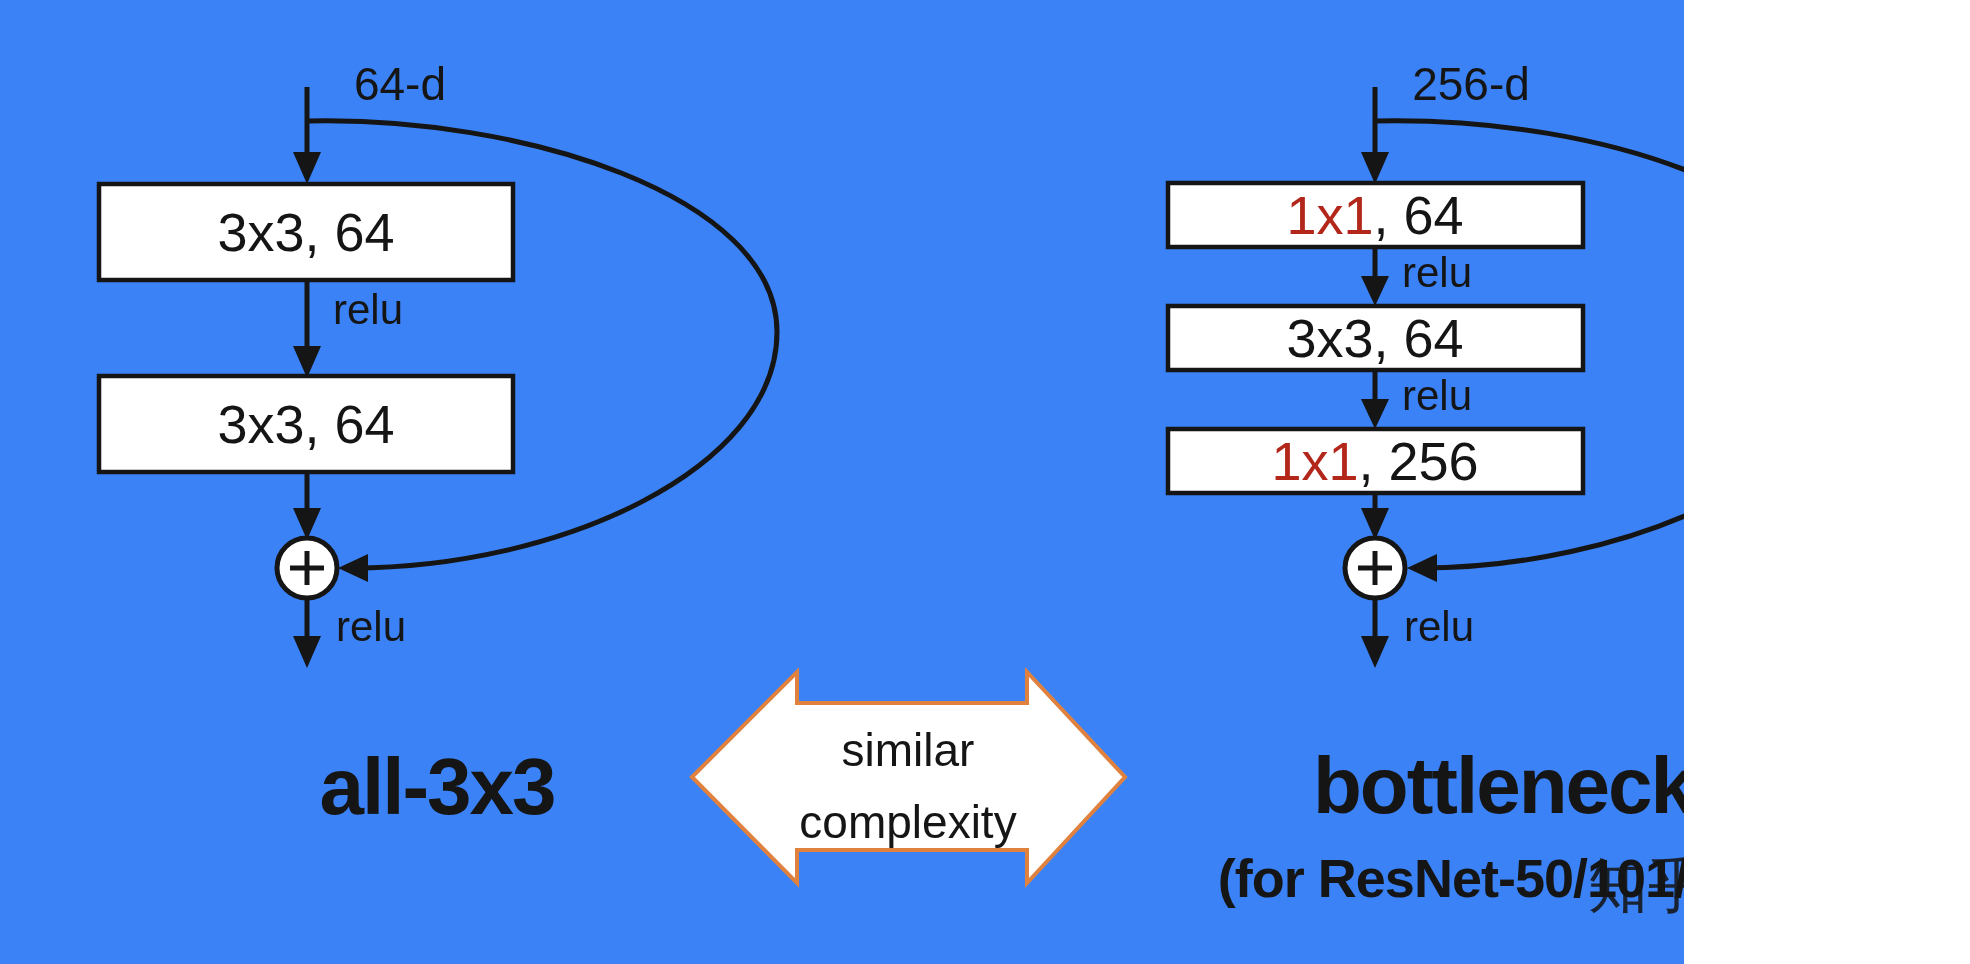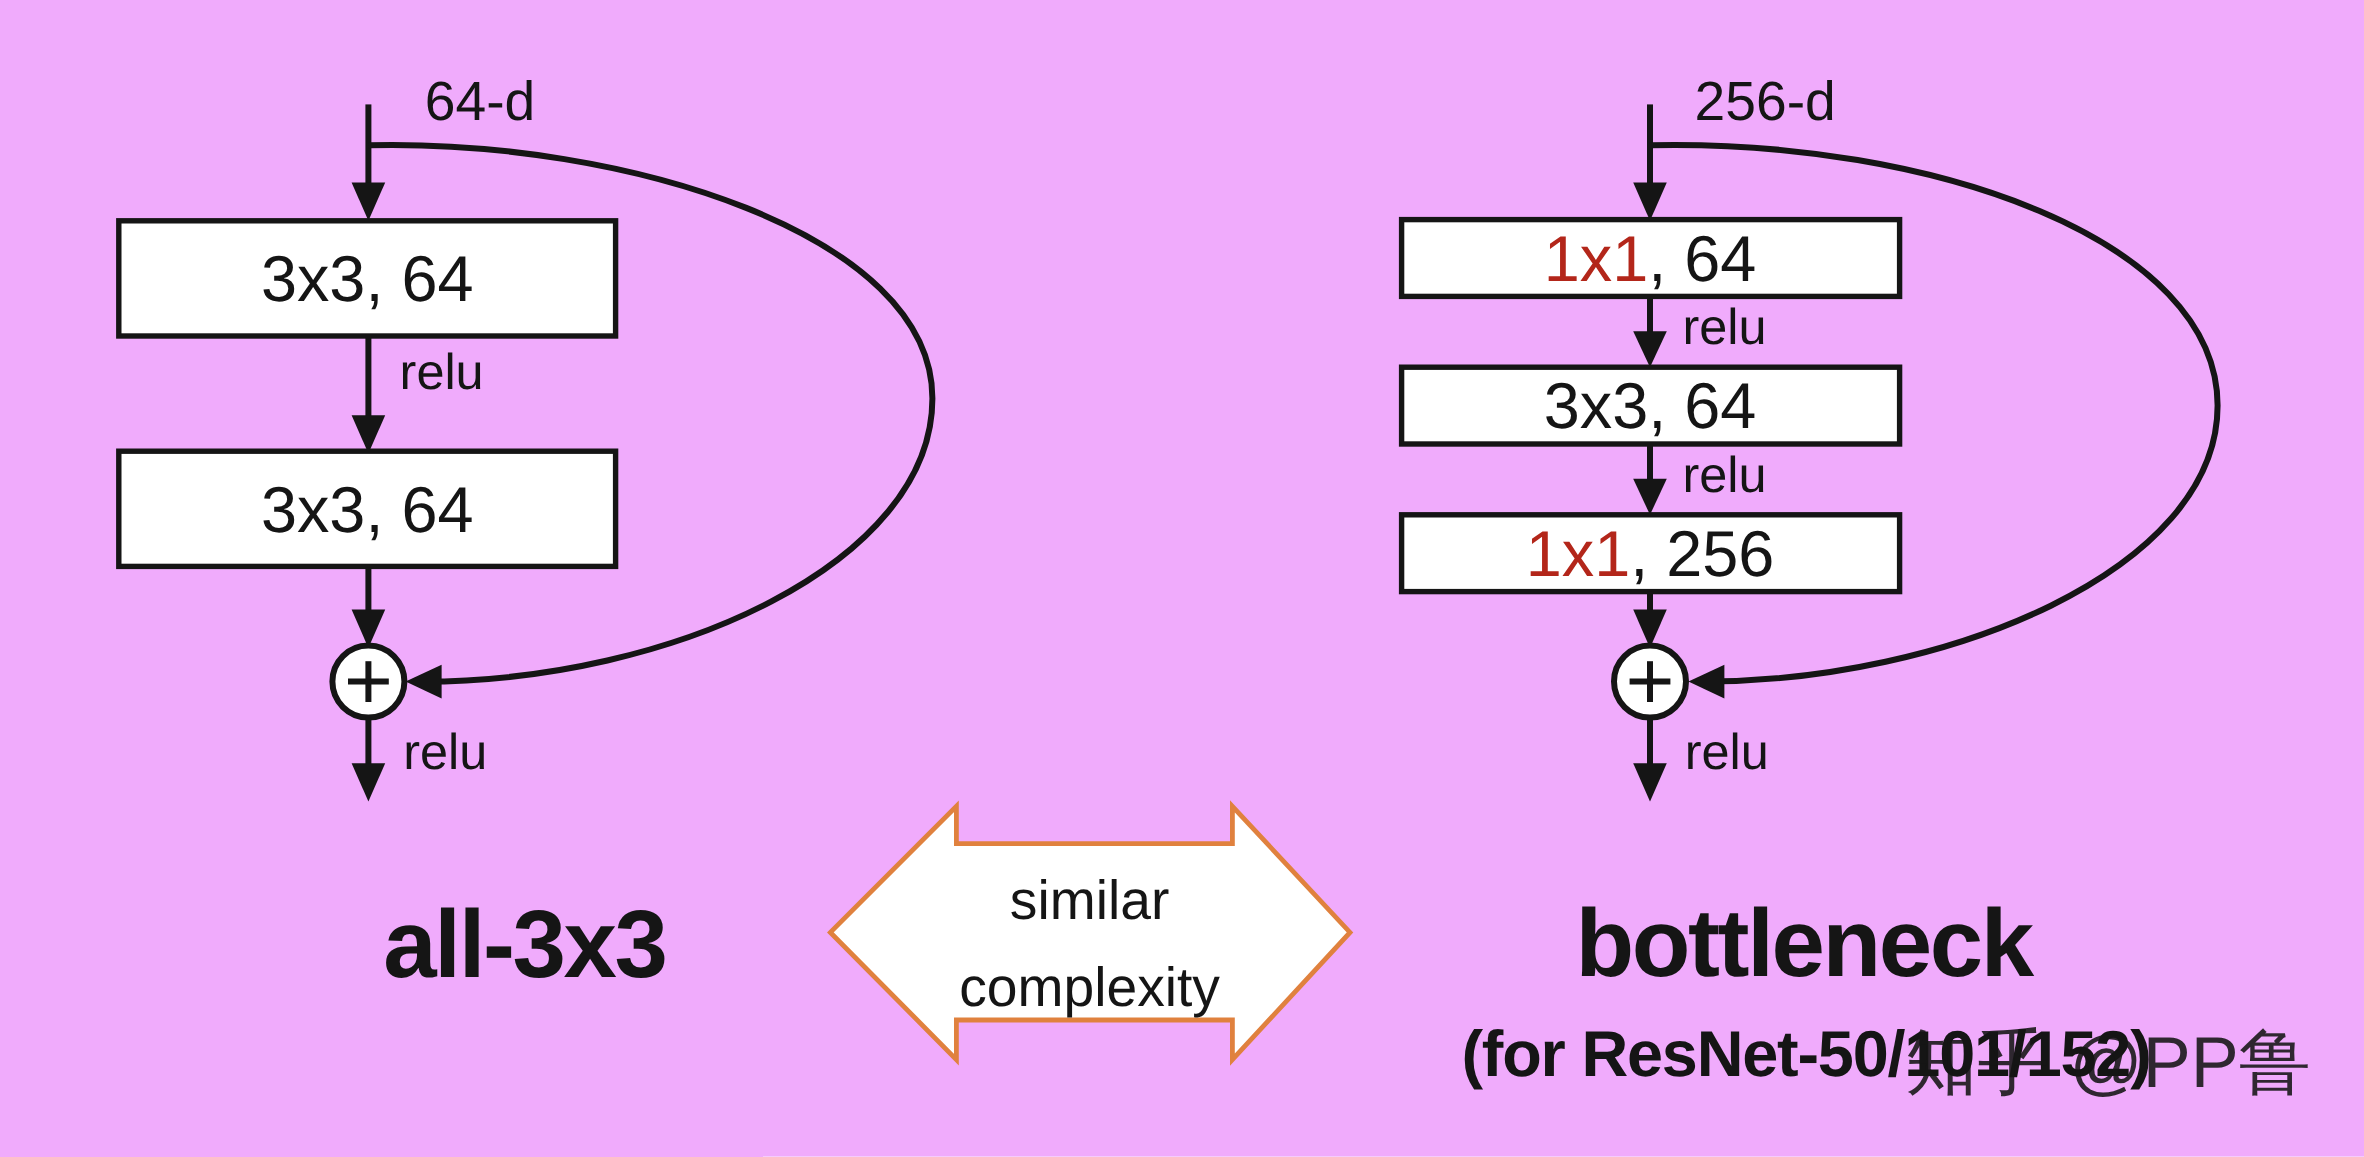--- a/index.html
+++ b/index.html
@@ -1,16 +1,16 @@
 <!DOCTYPE html>
 <html><head>
 <meta charset="utf-8">
 <style>
   html, body { margin: 0; padding: 0; background: #ffffff; }
-  .figure-wrap { position: relative; width: 1970px; height: 964px; background: #f0abfc; overflow: hidden; }
+  .figure-wrap { position: relative; width: 1684px; height: 964px; background: #3b82f6; overflow: hidden; }
   svg { display: block; }
   text {
     font-family: "Liberation Sans", sans-serif;
     fill: #151515;
   }
   .line   { stroke: #151515; stroke-width: 5; fill: none; }
   .box    { fill: #ffffff; stroke: #151515; stroke-width: 4.5; }
   .head   { fill: #151515; stroke: none; }
   .circle { fill: #ffffff; stroke: #151515; stroke-width: 5; }
   .plusln { stroke: #151515; stroke-width: 5; stroke-linecap: butt; }

